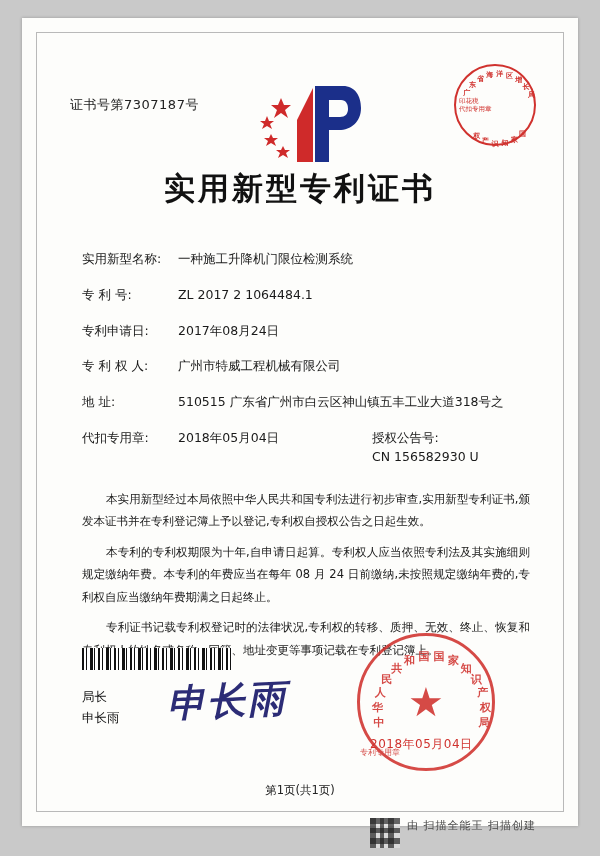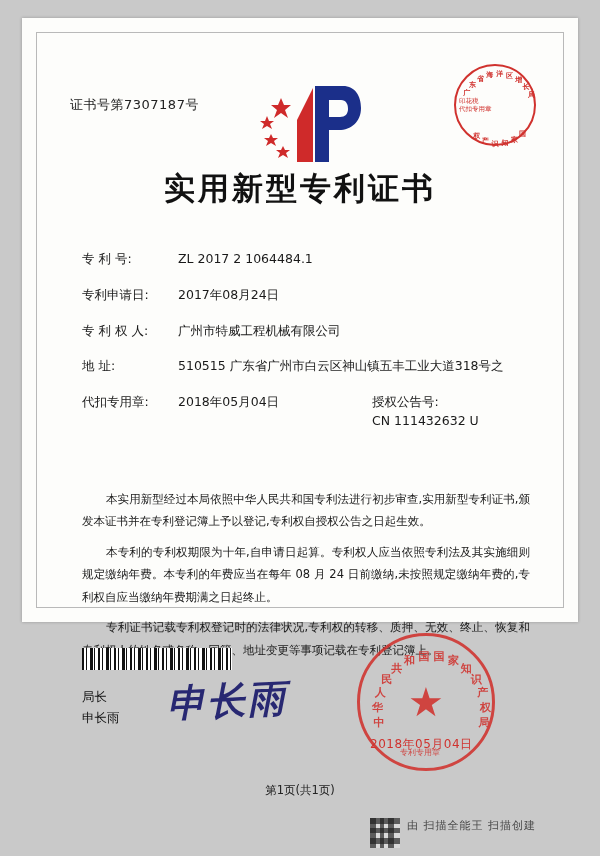--- a/index.html
+++ b/index.html
@@ -5,21 +5,21 @@
   html,body{margin:0;padding:0;}
   body{
     width:600px;height:856px;
     background:#c9c9c9;
     font-family:"Liberation Sans", sans-serif;
     overflow:hidden;
   }
   .page{
     position:absolute;
     left:22px;top:18px;
-    width:556px;height:604px;
+    width:556px;height:808px;
     background:#fdfdfb;
     box-shadow:0 0 3px rgba(0,0,0,.25);
   }
   .border-outer{
     position:absolute;
     left:14px;top:14px;right:14px;bottom:14px;
     border:1px solid #b9b9b9;
   }
   
   .cert-no{
@@ -126,21 +126,21 @@
   .seal-main .star{
     position:absolute;left:50%;top:50%;transform:translate(-50%,-50%);
     font-size:40px;color:#d0322e;line-height:1;
   }
   .seal-main .arcchar{
     position:absolute;left:50%;top:50%;
     font-size:11px;font-weight:bold;
     transform-origin:0 0;white-space:nowrap;
   }
   .seal-main .bottomtxt{
-    position:absolute;left:0;right:12px;bottom:10px;text-align:center;
+    position:absolute;left:0;right:12px;bottom:10px;text-align:left;
     font-size:8px;font-family:"DejaVu Sans", sans-serif;
   }
   .seal-date{
     position:absolute;left:348px;top:718px;
     font-size:12px;color:#d0322e;
     font-family:"DejaVu Sans", sans-serif;
     letter-spacing:.5px;
   }
   
   .pagefoot{
@@ -211,35 +211,38 @@
       <span style="transform:rotate(186deg) translate(0,-34px) rotate(-186deg)">识</span>
       <span style="transform:rotate(203deg) translate(0,-34px) rotate(-203deg)">产</span>
       <span style="transform:rotate(220deg) translate(0,-34px) rotate(-220deg)">权</span>
     </div>
   </div>
 
   <div class="title">实用新型专利证书</div>
 
   <div class="fields">
     <div class="frow">
+      <span class="flabel">实用新型名称:</span><span class="fvalue">一种施工升降机门限位检测系统</span>
+    </div>
+    <div class="frow">
       <span class="flabel">专 利 号:</span><span class="fvalue">ZL 2017 2 1064484.1</span>
     </div>
     <div class="frow">
       <span class="flabel">专利申请日:</span><span class="fvalue">2017年08月24日</span>
     </div>
     <div class="frow">
       <span class="flabel">专 利 权 人:</span><span class="fvalue">广州市特威工程机械有限公司</span>
     </div>
     <div class="frow">
       <span class="flabel">地 址:</span><span class="fvalue">510515 广东省广州市白云区神山镇五丰工业大道318号之</span>
     </div>
     <div class="frow two">
       <span class="flabel">代扣专用章:</span><span class="fvalue">2018年05月04日</span>
       <span class="right">
-        <span class="flabel">授权公告号:</span><span class="fvalue">CN 111432632 U</span>
+        <span class="flabel">授权公告号:</span><span class="fvalue">CN 156582930 U</span>
       </span>
     </div>
   </div>
 
   <div class="paras">
     <p>本实用新型经过本局依照中华人民共和国专利法进行初步审查,实用新型专利证书,颁发本证书并在专利登记簿上予以登记,专利权自授权公告之日起生效。</p>
     <p>本专利的专利权期限为十年,自申请日起算。专利权人应当依照专利法及其实施细则规定缴纳年费。本专利的年费应当在每年 08 月 24 日前缴纳,未按照规定缴纳年费的,专利权自应当缴纳年费期满之日起终止。</p>
     <p>专利证书记载专利权登记时的法律状况,专利权的转移、质押、无效、终止、恢复和专利权人的姓名或名称、国籍、地址变更等事项记载在专利登记簿上。</p>
   </div>
 

